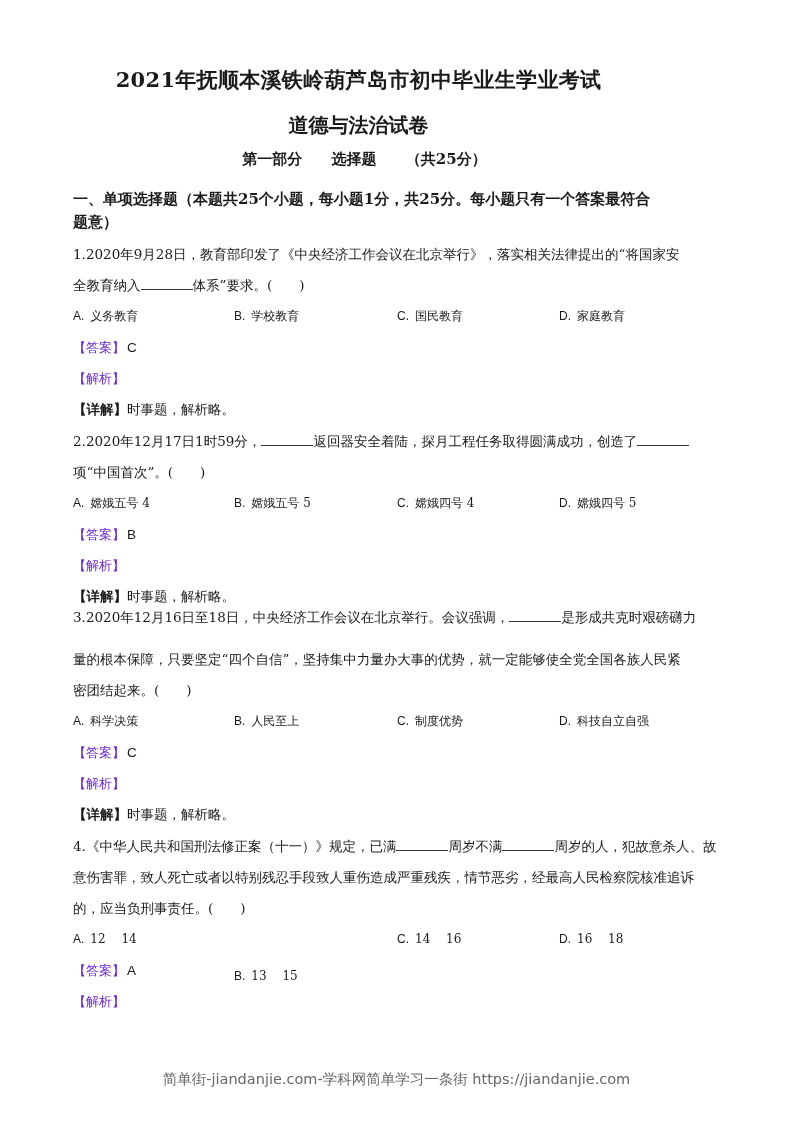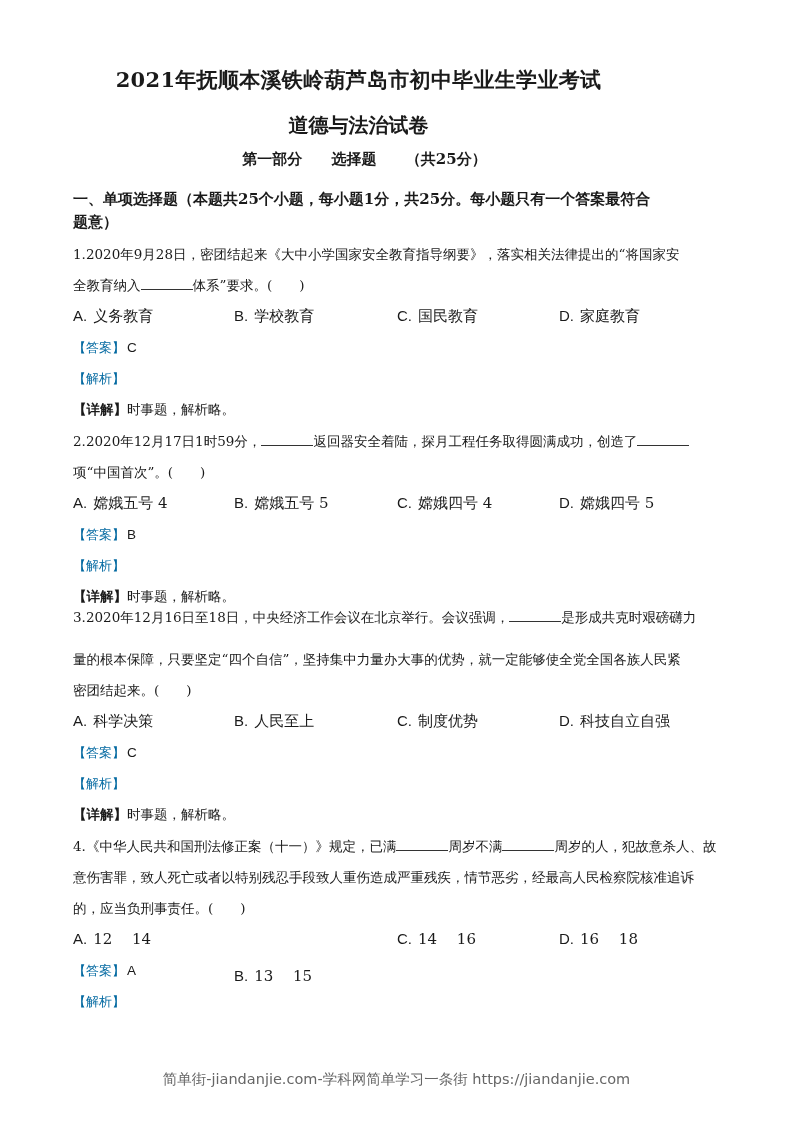--- a/index.html
+++ b/index.html
@@ -6,23 +6,23 @@
   body { width: 793px; height: 1122px; position: relative; overflow: hidden;
          font-family: "DejaVu Serif", "Liberation Serif", serif; color: #1a1a1a; }
   .page { position: absolute; left: 0; top: 0; width: 793px; height: 1122px; }
   .title { position: absolute; left: 0; width: 717px; text-align: center; font-weight: bold; }
   .t1 { top: 66px; font-size: 21px; letter-spacing: 0.3px; }
   .t2 { top: 112px; font-size: 20px; }
   .t3 { top: 150px; font-size: 15px; margin-left: 6px; }
   .t3 span { margin: 0 12px; }
   .line { position: absolute; left: 73px; font-size: 13.5px; white-space: nowrap; line-height: 20px; }
   .bold { font-weight: bold; font-size: 15px; }
-  .opt { position: absolute; font-size: 15px; white-space: nowrap; line-height: 20px; }
+  .opt { position: absolute; font-size: 12px; white-space: nowrap; line-height: 20px; }
   .opt .letter { font-family: "Liberation Sans", "DejaVu Sans", sans-serif; margin-right: 6px; }
-  .label { color: #0369a1; font-family: "DejaVu Sans", "Liberation Sans", sans-serif; font-size: 13px; }
+  .label { color: #6d28d9; font-family: "DejaVu Sans", "Liberation Sans", sans-serif; font-size: 13px; }
   .ans { font-family: "Liberation Sans", "DejaVu Sans", sans-serif; color: #1a1a1a; margin-left: 2px; }
   .blank { display: inline-block; width: 52px; border-bottom: 1px solid #333; height: 14px; vertical-align: baseline; }
   .detail b { font-weight: bold; }
   .footer { position: absolute; left: 0; width: 793px; top: 1070px; text-align: center;
             font-family: "DejaVu Sans", "Liberation Sans", sans-serif; font-size: 14.5px; color: #666; }
 </style>
 </head>
 <body>
 
 <div class="page">
@@ -33,21 +33,21 @@
     <span>第一部分</span>
     <span>选择题</span>
     <span>（共25分）</span>
   </div>
 
   <div class="line bold" style="top:181px;margin-top:8px;">一、单项选择题（本题共25个小题，每小题1分，共25分。每小题只有一个答案最符合</div>
   <div class="line bold" style="top:212px;">题意）</div>
 
   <div>
     <div class="line" style="top:244px;">
-      <span>1.</span><span>2020年9月28日，密团结起来《大中小学国家安全教育指导纲要》，落实相关法律提出的“将国家安</span>
+      <span>1.</span><span>2020年9月28日，教育部印发了《中央经济工作会议在北京举行》，落实相关法律提出的“将国家安</span>
     </div>
     <div class="line" style="top:275px;">
       <span>全教育纳入</span><span class="blank"></span><span>体系”要求。(　　)</span>
     </div>
     <div class="opt" style="left:73px;top:306px;"><span class="letter">A.</span><span>义务教育</span></div>
     <div class="opt" style="left:234px;top:306px;"><span class="letter">B.</span><span>学校教育</span></div>
     <div class="opt" style="left:397px;top:306px;"><span class="letter">C.</span><span>国民教育</span></div>
     <div class="opt" style="left:559px;top:306px;"><span class="letter">D.</span><span>家庭教育</span></div>
     <div class="line" style="top:337px;"><span class="label">【答案】</span><span class="ans">C</span></div>
     <div class="line" style="top:368px;"><span class="label">【解析】</span></div>

